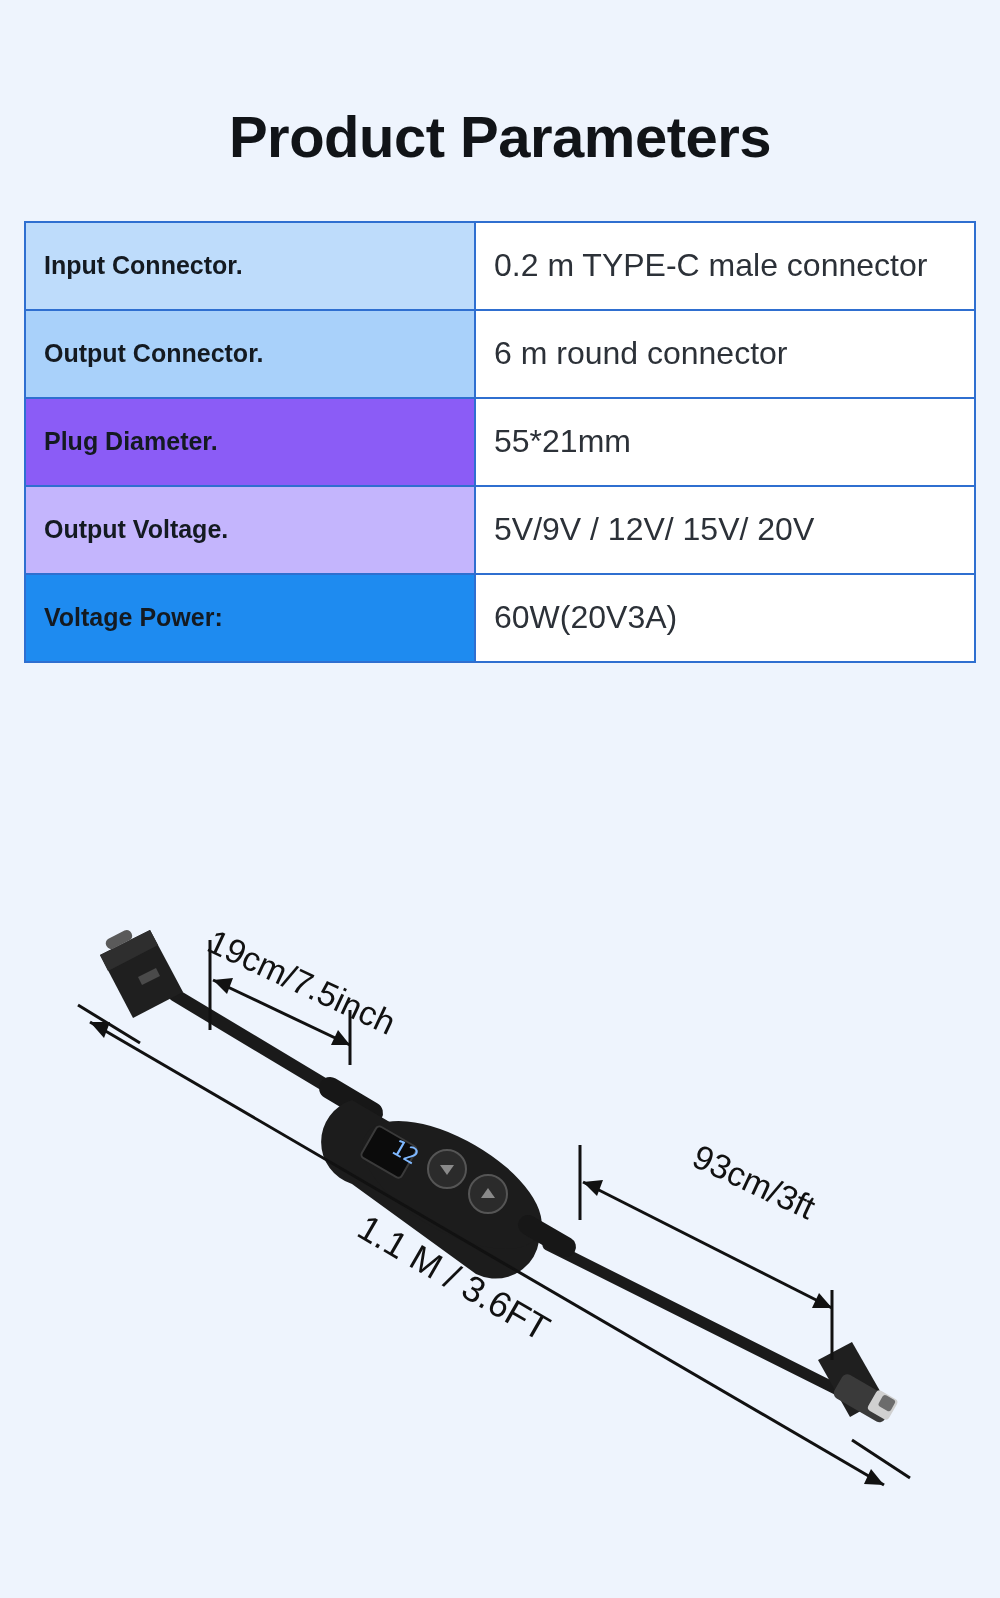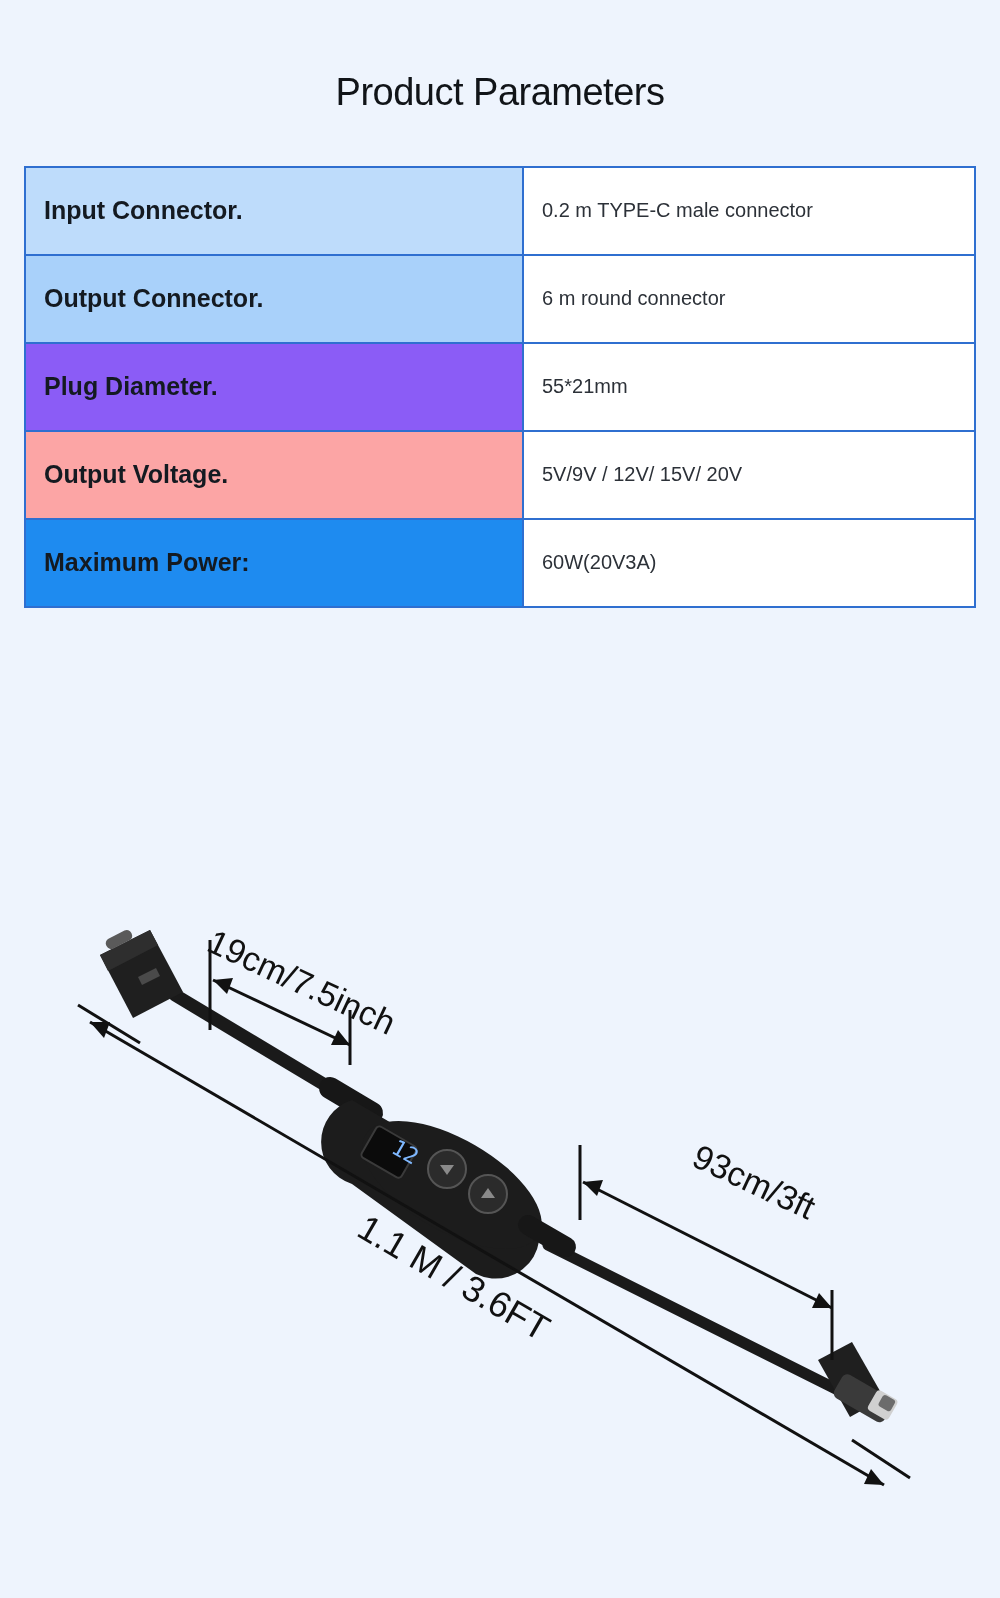--- a/index.html
+++ b/index.html
@@ -14,59 +14,59 @@
     overflow: hidden;
     position: relative;
   }
   .page {
     position: relative;
     width: 1000px;
     height: 1598px;
   }
   .title {
     text-align: center;
-    font-size: 38px;
-    font-weight: normal;
+    font-size: 58px;
+    font-weight: bold;
     color: #111418;
     letter-spacing: -0.5px;
-    padding-top: 72px;
+    padding-top: 105px;
     line-height: 1.1;
   }
 
   
   .table-wrap {
     margin: 52px 24px 0 24px;
     border: 2px solid #2f6fd0;
     border-bottom: none;
     background: #ffffff;
   }
   .trow {
     display: flex;
     border-bottom: 2px solid #2f6fd0;
     min-height: 86px;
   }
   .tcell-label {
-    width: 498px;
+    width: 450px;
     box-sizing: border-box;
     display: flex;
     align-items: center;
     padding: 0 18px;
     font-size: 25px;
     font-weight: bold;
     color: #141a21;
     border-right: 2px solid #2f6fd0;
     line-height: 1.15;
   }
   .tcell-value {
     flex: 1;
     box-sizing: border-box;
     display: flex;
     align-items: center;
     padding: 0 18px;
-    font-size: 20px;
+    font-size: 32px;
     color: #2c3138;
     background: #ffffff;
     line-height: 1.15;
   }
 
   
   .illustration {
     position: absolute;
     left: 0;
     top: 800px;
@@ -95,27 +95,27 @@
       <div class="tcell-label" style="background:#a9d1fa">Output Connector.</div>
       <div class="tcell-value">6 m round connector</div>
     </div>
 
     <div class="trow">
       <div class="tcell-label" style="background:#8b5cf6">Plug Diameter.</div>
       <div class="tcell-value">55*21mm</div>
     </div>
 
     <div class="trow">
-      <div class="tcell-label" style="background:#fca5a5">Output Voltage.</div>
+      <div class="tcell-label" style="background:#c4b5fd">Output Voltage.</div>
       <div class="tcell-value">5V/9V / 12V/ 15V/ 20V</div>
     </div>
 
 
     <div class="trow">
-      <div class="tcell-label" style="background:#1e8bf0">Maximum Power:</div>
+      <div class="tcell-label" style="background:#1e8bf0">Voltage Power:</div>
       <div class="tcell-value">60W(20V3A)</div>
     </div>
 
   </div>
 
   <div class="illustration">
     <svg width="1000" height="790" viewBox="0 0 1000 790" xmlns="http://www.w3.org/2000/svg">
 
       <path d="M175 195 L350 300" stroke="#1a1a1a" stroke-width="13" fill="none" stroke-linecap="round"></path>
 

